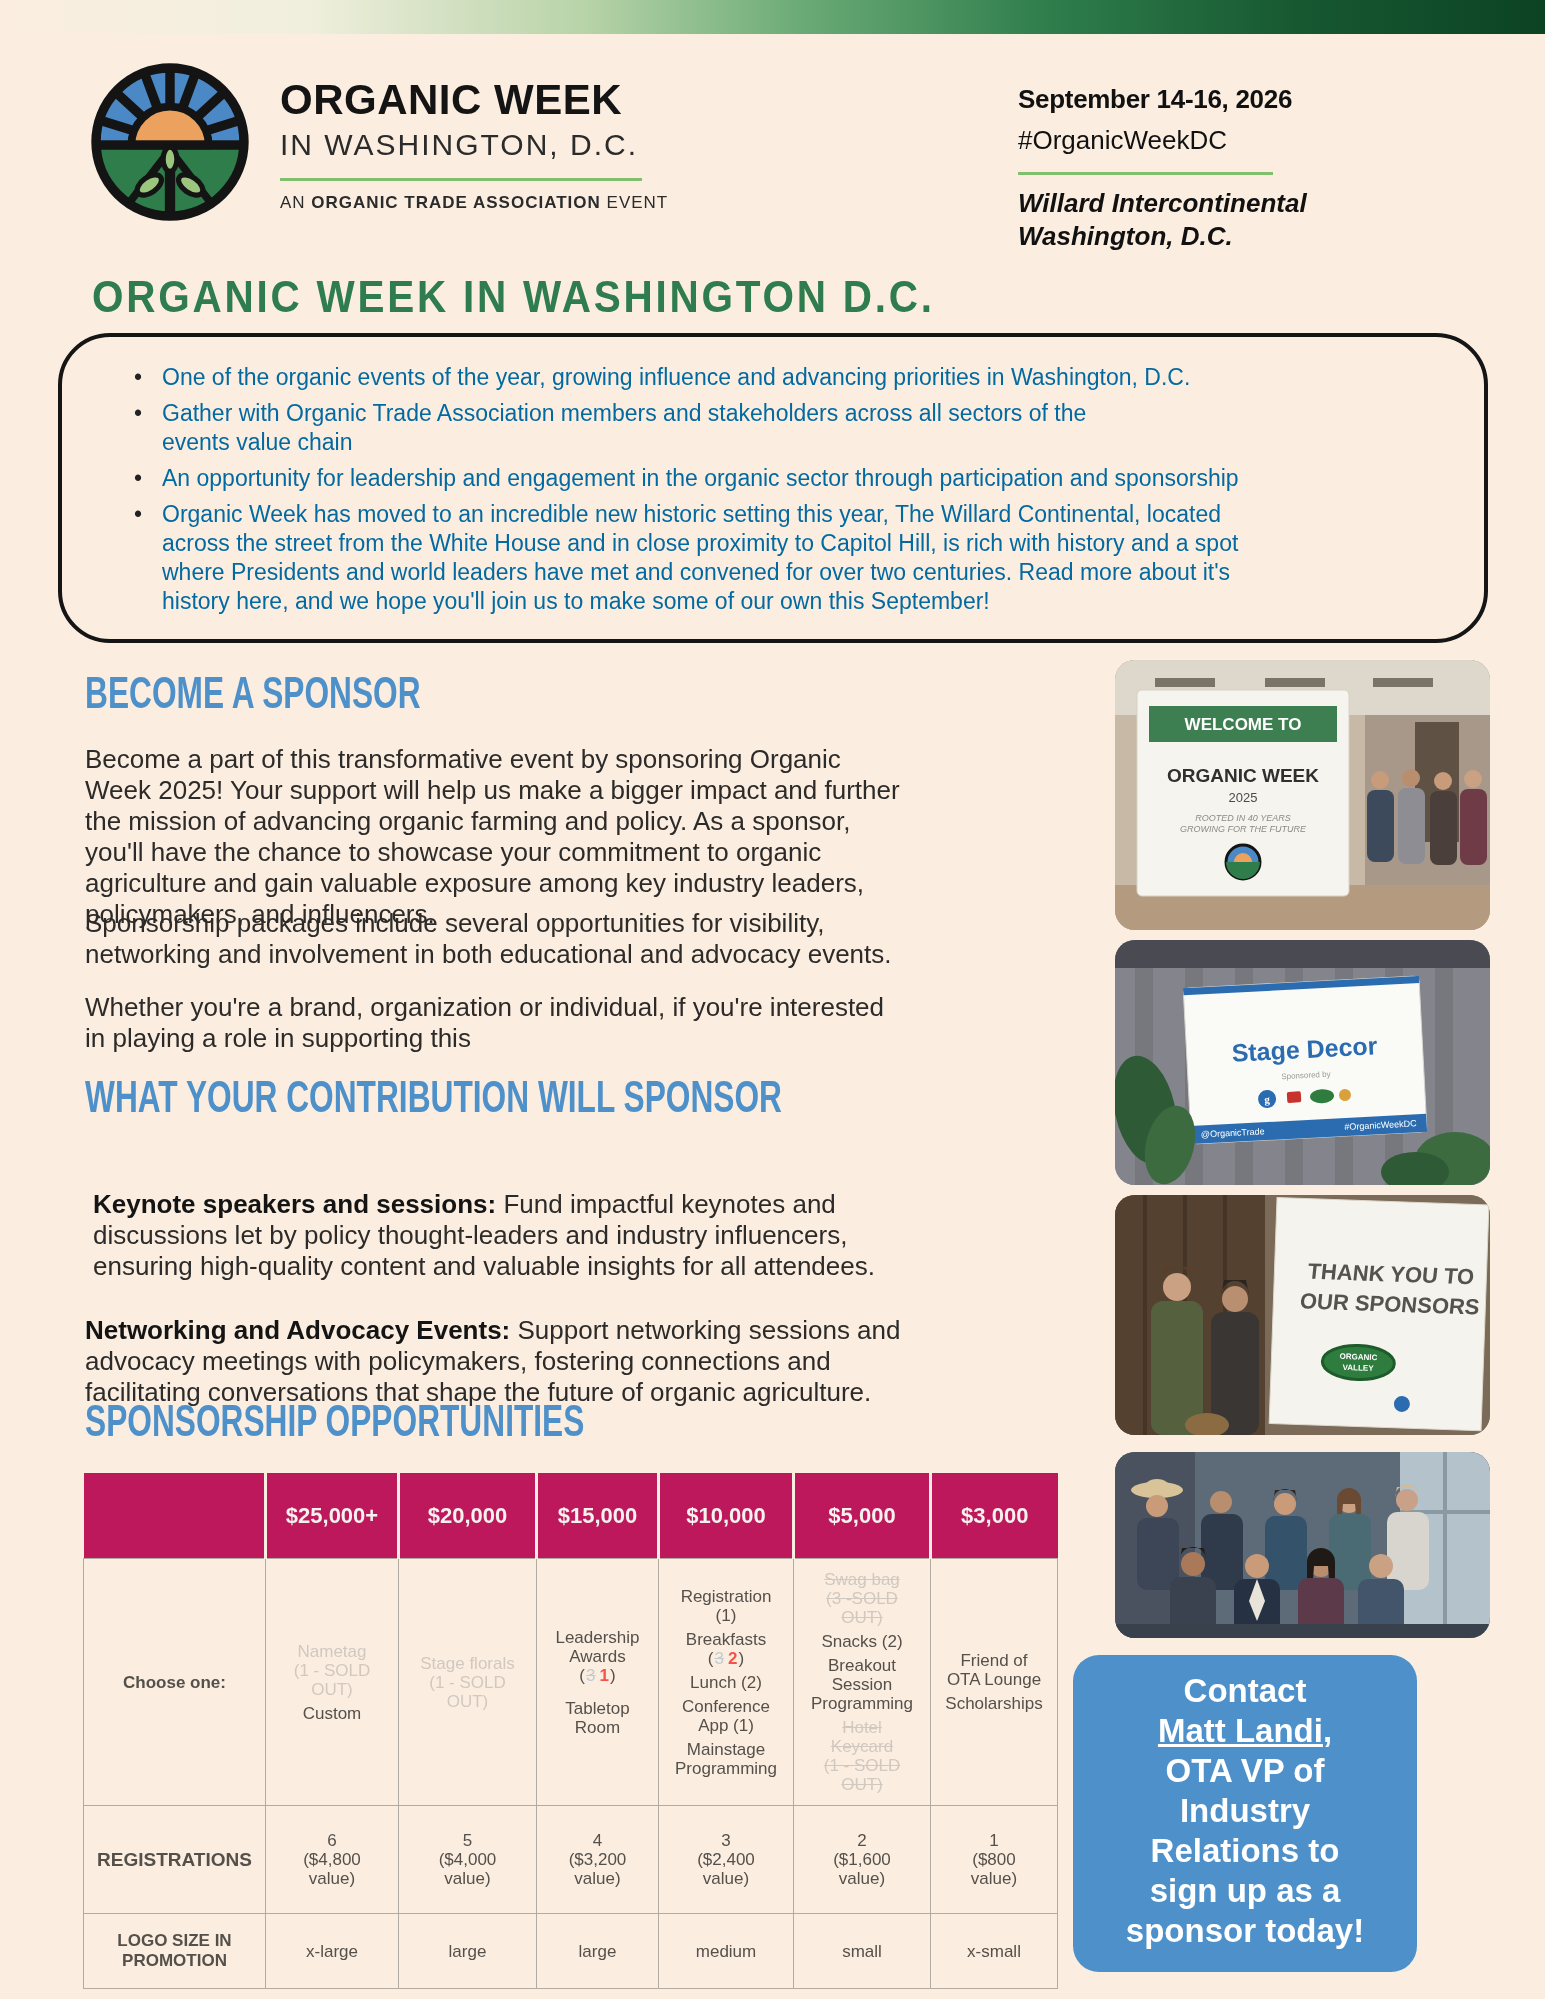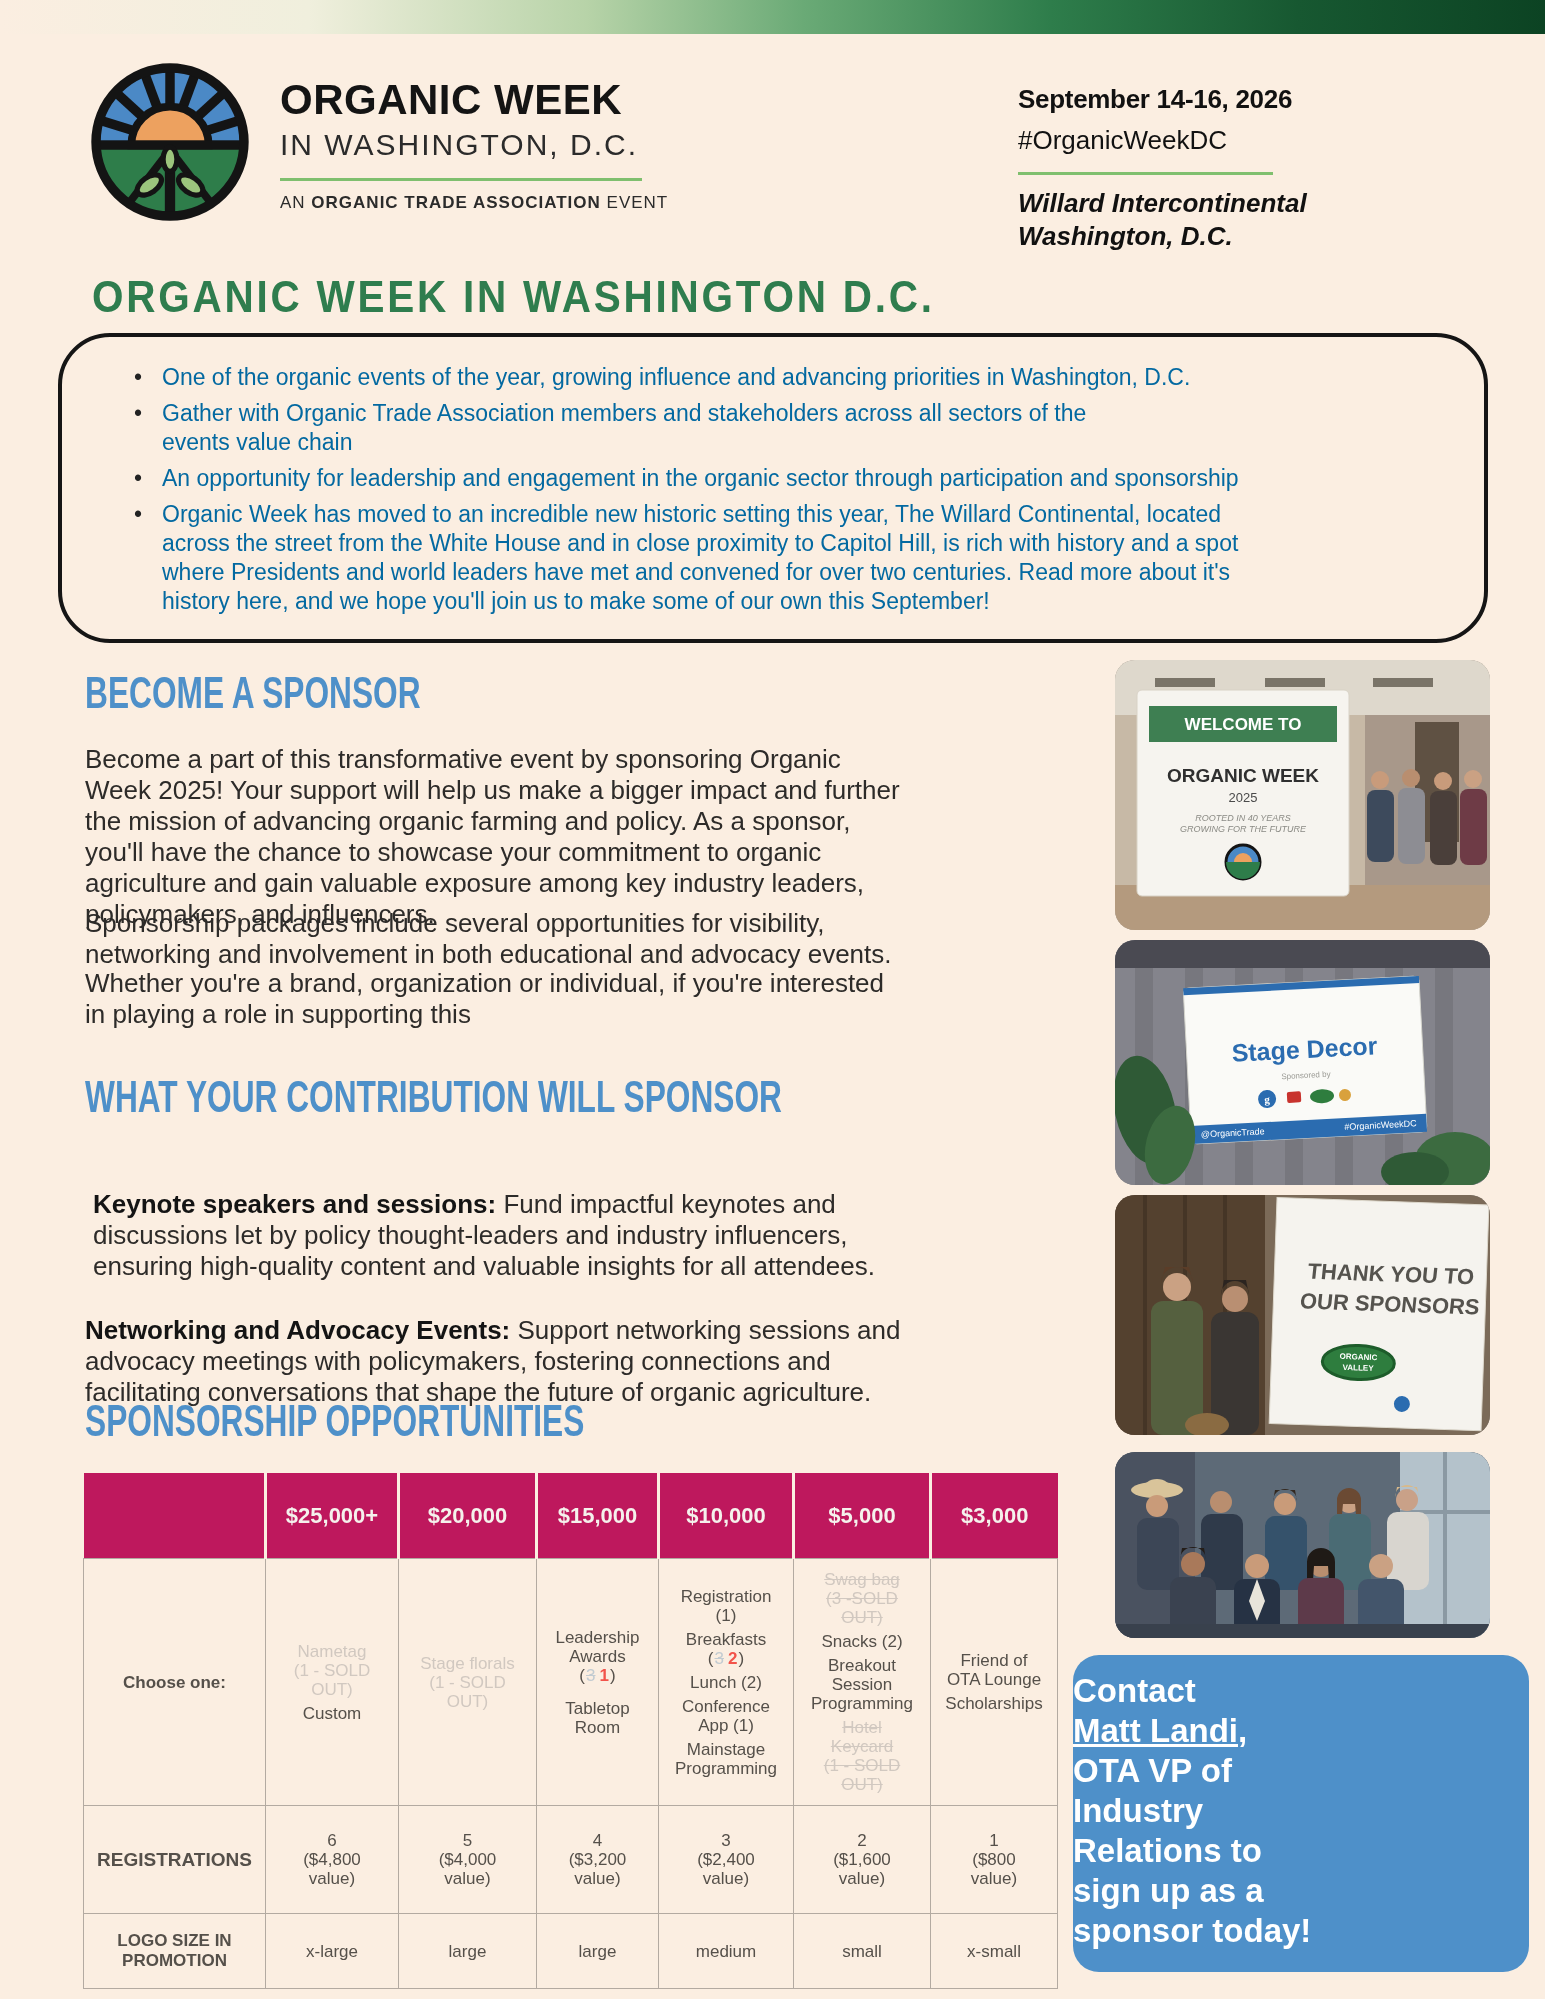--- a/index.html
+++ b/index.html
@@ -57,22 +57,22 @@
   .soldstrike{color:#d1c8c0;text-decoration:line-through;}
   .count{white-space:nowrap;margin-top:0;}
   .ct-old{color:#c2cbd1;text-decoration:line-through;margin:0 4px 0 1px;}
   .ct-new{color:#f2534a;font-weight:800;margin-right:1px;}
 
   
   .photo{border-radius:20px;overflow:hidden;background:#888;}
   .photo svg{display:block;}
 
   
-  .contact-box{left:1073px;top:1655px;width:456px;height:317px;background:#4e90c9;border-radius:26px;
-     color:#fff;text-align:left;box-sizing:border-box;padding-top:16px;}
+  .contact-box{left:1073px;top:1655px;width:344px;height:317px;background:#4e90c9;border-radius:26px;
+     color:#fff;text-align:center;box-sizing:border-box;padding-top:16px;}
   .contact-box .cline{font-size:33px;font-weight:800;line-height:40px;}
   .contact-box .crest{font-size:33px;font-weight:800;line-height:40px;white-space:pre-line;}
   .contact-box a{color:#fff;text-decoration:underline;cursor:pointer;}
 </style>
 </head>
 <body>
 
 <div class="page">
 
   <div class="abs topbar"></div>
@@ -147,21 +147,21 @@
 
   <div class="abs h2" style="left:85px;top:668px;">BECOME A SPONSOR</div>
   <div class="abs para" style="left:85px;top:744px;">Become a part of this transformative event by sponsoring Organic
 Week 2025! Your support will help us make a bigger impact and further
 the mission of advancing organic farming and policy. As a sponsor,
 you'll have the chance to showcase your commitment to organic
 agriculture and gain valuable exposure among key industry leaders,
 policymakers, and influencers.</div>
   <div class="abs para" style="left:85px;top:908px;">Sponsorship packages include several opportunities for visibility,
 networking and involvement in both educational and advocacy events.</div>
-  <div class="abs para" style="left:85px;top:968px;">Whether you're a brand, organization or individual, if you're interested
+  <div class="abs para" style="left:85px;top:992px;">Whether you're a brand, organization or individual, if you're interested
 in playing a role in supporting this</div>
 
   <div class="abs h2" style="left:85px;top:1072px;">WHAT YOUR CONTRIBUTION WILL SPONSOR</div>
   <div class="abs para" style="left:85px;top:1158px;margin-left:8px;">
     <b>Keynote speakers and sessions:</b><span> Fund impactful keynotes and
 discussions let by policy thought-leaders and industry influencers,
 ensuring high-quality content and valuable insights for all attendees.</span>
   </div>
   <div class="abs para" style="left:85px;top:1284px;">
     <b>Networking and Advocacy Events:</b><span> Support networking sessions and

